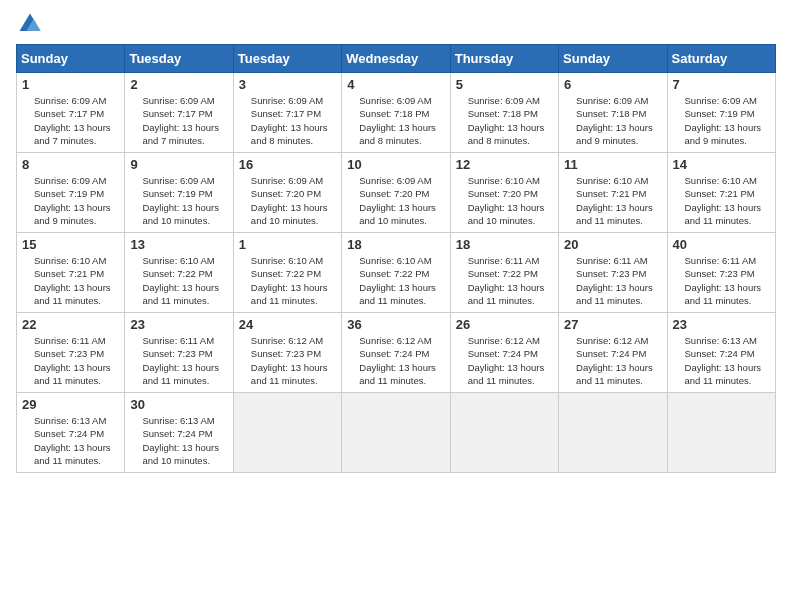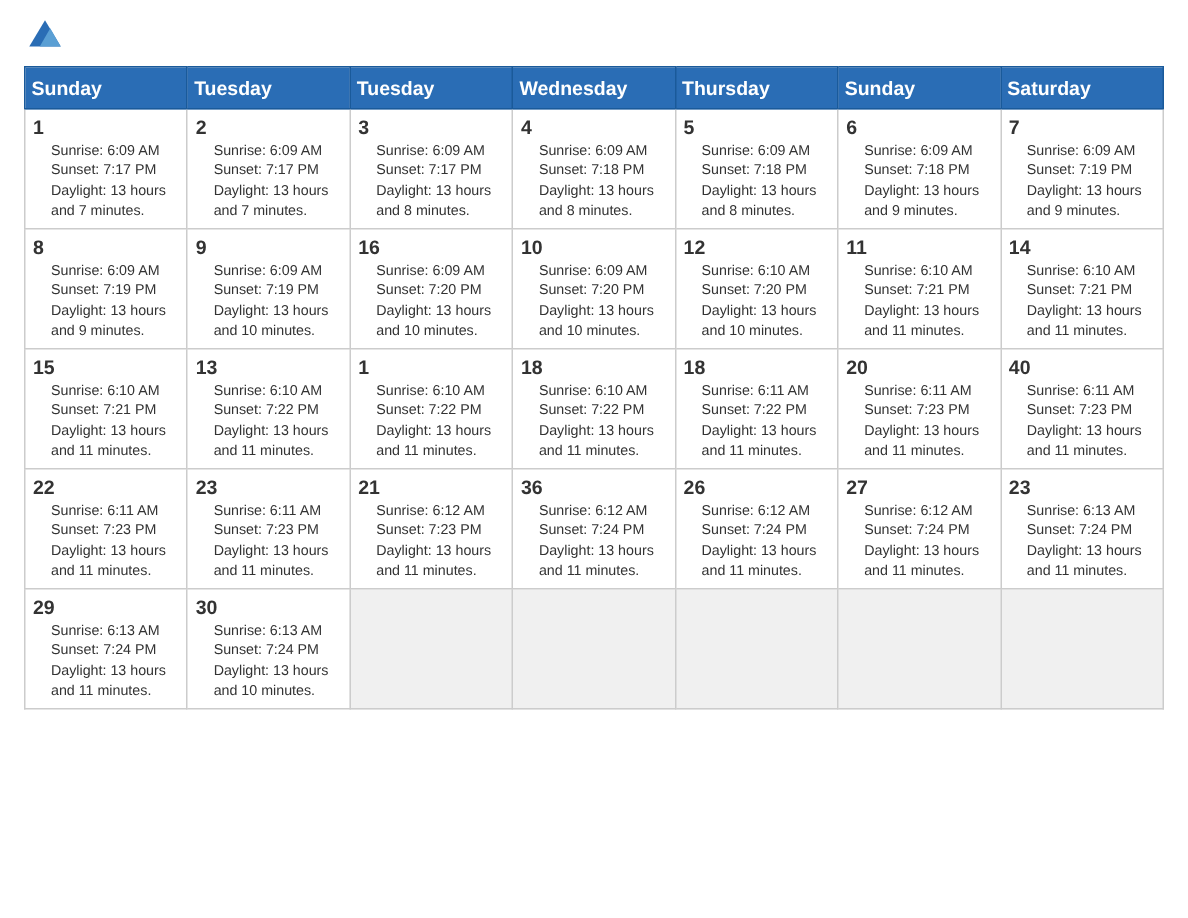--- a/index.html
+++ b/index.html
@@ -318,21 +318,21 @@
         </td>
           <td>
           <span class="day-number">23</span>
           <div class="day-info">
             Sunrise: 6:11 AM<br>
             Sunset: 7:23 PM<br>
             Daylight: 13 hours and 11 minutes.
           </div>
         </td>
           <td>
-          <span class="day-number">21</span>
+          <span class="day-number">24</span>
           <div class="day-info">
             Sunrise: 6:12 AM<br>
             Sunset: 7:23 PM<br>
             Daylight: 13 hours and 11 minutes.
           </div>
         </td>
           <td>
           <span class="day-number">36</span>
           <div class="day-info">
             Sunrise: 6:12 AM<br>

